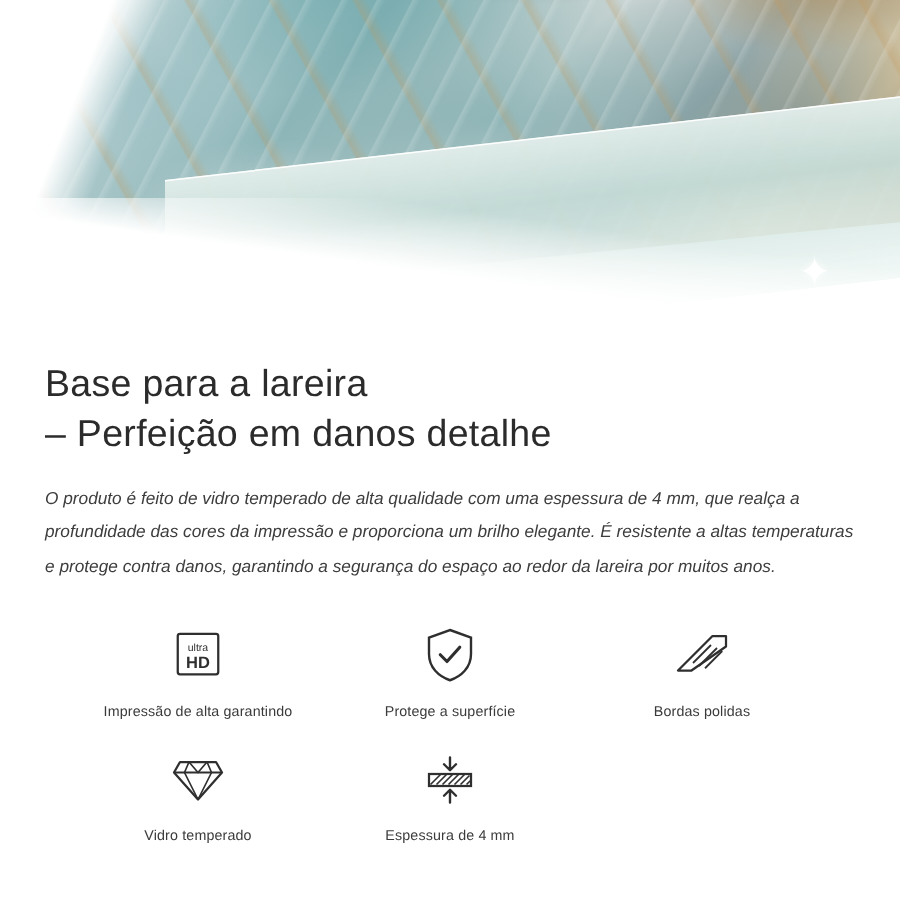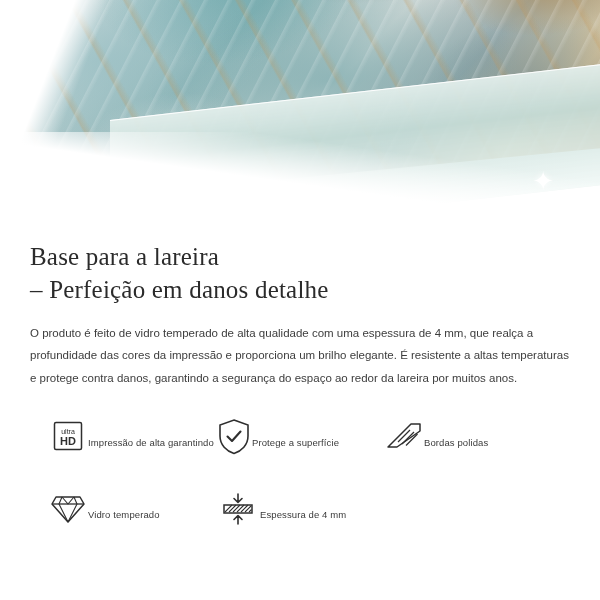--- a/index.html
+++ b/index.html
@@ -106,49 +106,50 @@
     pointer-events: none;
   }
   .sparkle.s1 { right: 46px; top: 168px; font-size: 26px; }
   .sparkle.s2 { right: 26px; top: 188px; font-size: 14px; }
 
   
   .content {
     padding: 18px 30px 0 30px;
   }
   .headline {
-    font-family: Liberation Serif, serif;
+    font-family: Liberation Sans, sans-serif;
     font-size: 25px;
     line-height: 1.32;
     color: #2b2b2b;
     font-weight: 400;
     margin: 0 0 16px 0;
     letter-spacing: 0.2px;
   }
   .headline .l2 { display: block; }
   .body-copy {
     font-family: "Liberation Sans", sans-serif;
     font-size: 11.5px;
     line-height: 1.95;
     color: #3d3d3d;
     margin: 0;
     max-width: 546px;
+    font-style: italic;
   }
 
   
   .features {
     margin-top: 26px;
     display: grid;
     grid-template-columns: repeat(3, 1fr);
     row-gap: 18px;
     padding: 0 18px;
   }
   .feature {
     display: flex;
-    flex-direction: row;
+    flex-direction: column;
     align-items: center;
     text-align: center;
   }
   .feature-icon {
     height: 44px;
     display: flex;
     align-items: center;
     justify-content: center;
     margin-bottom: 10px;
   }

